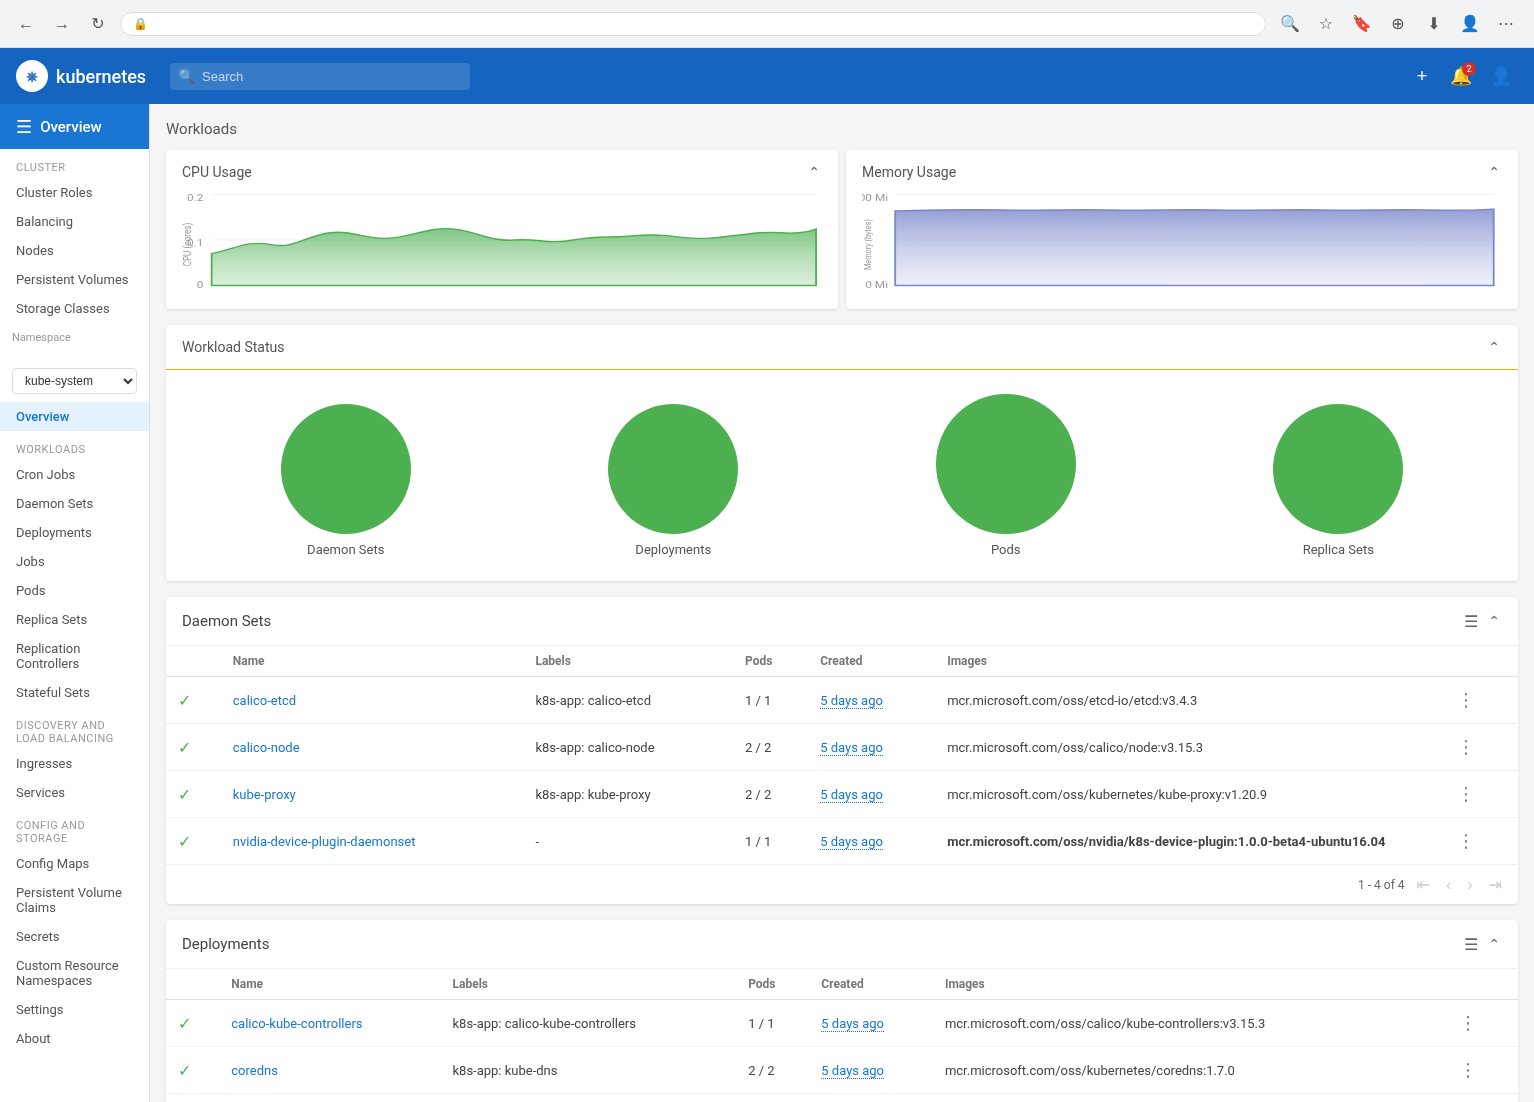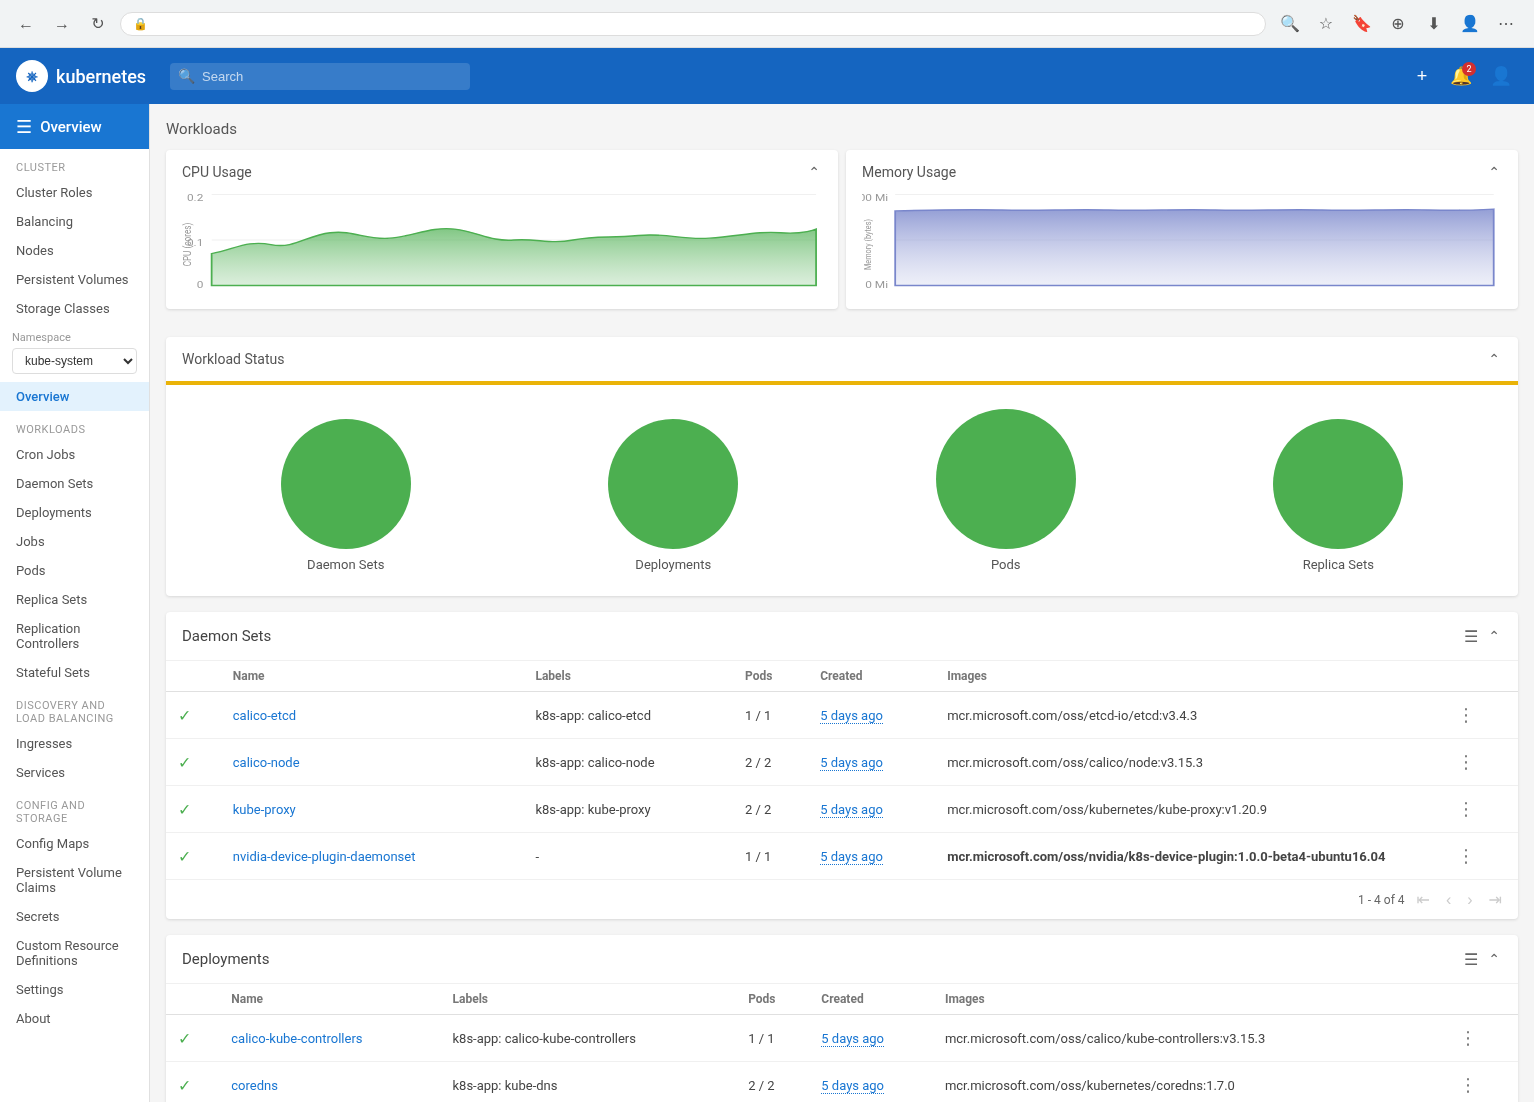--- a/index.html
+++ b/index.html
@@ -160,20 +160,21 @@
     .namespace-section { padding: 8px 12px; }
     .namespace-label { font-size: 11px; color: #999; margin-bottom: 4px; }
     .namespace-select {
       width: 100%;
       padding: 4px 8px;
       border: 1px solid #ddd;
       border-radius: 4px;
       font-size: 12px;
       background: white;
       color: #333;
+      margin-top: 20px;
     }
 
     
     .main-content {
       flex: 1;
       overflow-y: auto;
       background: #f5f5f5;
       padding: 16px;
     }
 
@@ -181,21 +182,21 @@
       font-size: 15px;
       color: #555;
       margin-bottom: 12px;
       font-weight: 400;
     }
 
     
     .charts-row {
       display: flex;
       gap: 8px;
-      margin-bottom: 28px;
+      margin-bottom: 16px;
     }
     .chart-card {
       flex: 1;
       background: white;
       border-radius: 4px;
       box-shadow: 0 1px 3px rgba(0,0,0,0.12);
     }
     .chart-card-header {
       display: flex;
       align-items: center;
@@ -217,21 +218,21 @@
       box-shadow: 0 1px 3px rgba(0,0,0,0.12);
       margin-bottom: 16px;
     }
     .card-header {
       display: flex;
       align-items: center;
       justify-content: space-between;
       padding: 12px 16px;
       font-size: 14px;
       color: #555;
-      border-bottom: 4px solid #eab308;
+      border-bottom: 1px solid #eab308;
     }
     .card-header-actions { display: flex; gap: 4px; }
     .card-header-btn {
       background: none; border: none; cursor: pointer;
       color: #666; font-size: 14px; padding: 2px;
     }
 
     .workload-status-grid {
       display: flex;
       justify-content: space-around;
@@ -446,21 +447,21 @@
 
       <div class="sidebar-section-label">Discovery and Load Balancing</div>
       <a class="sidebar-item">Ingresses</a>
       <a class="sidebar-item">Services</a>
 
       <div class="sidebar-section-label">Config and Storage</div>
       <a class="sidebar-item">Config Maps</a>
       <a class="sidebar-item">Persistent Volume Claims</a>
       <a class="sidebar-item">Secrets</a>
 
-      <a class="sidebar-item">Custom Resource Definitions</a>
+      <a class="sidebar-item">Custom Resource Namespaces</a>
 
       <a class="sidebar-item">Settings</a>
 
       <a class="sidebar-item">About</a>
     </div>
 
     <div class="main-content">
       <div class="section-title">Workloads</div>
 
       <div class="charts-row">

